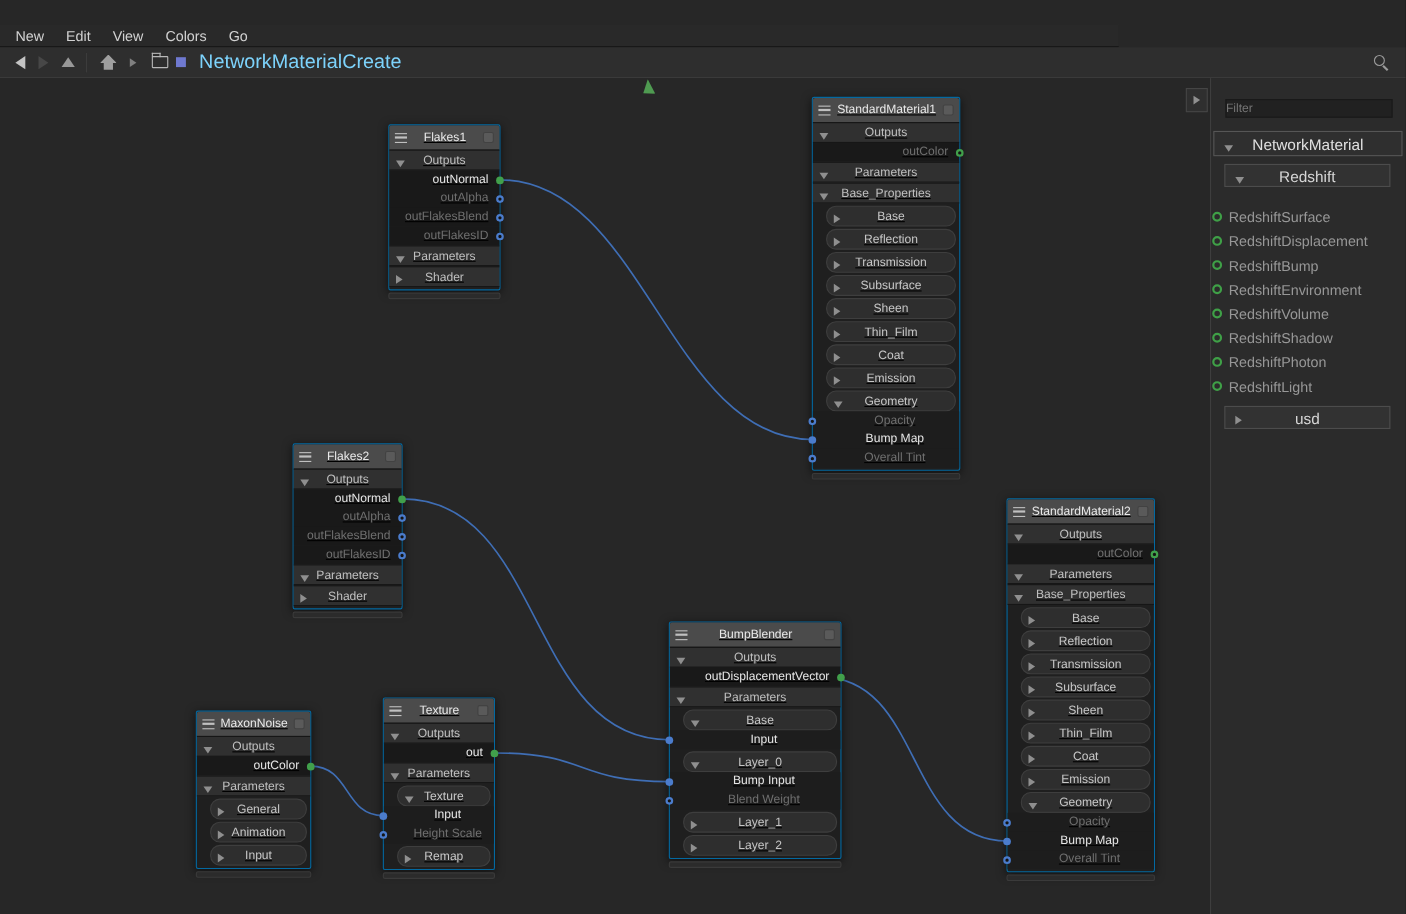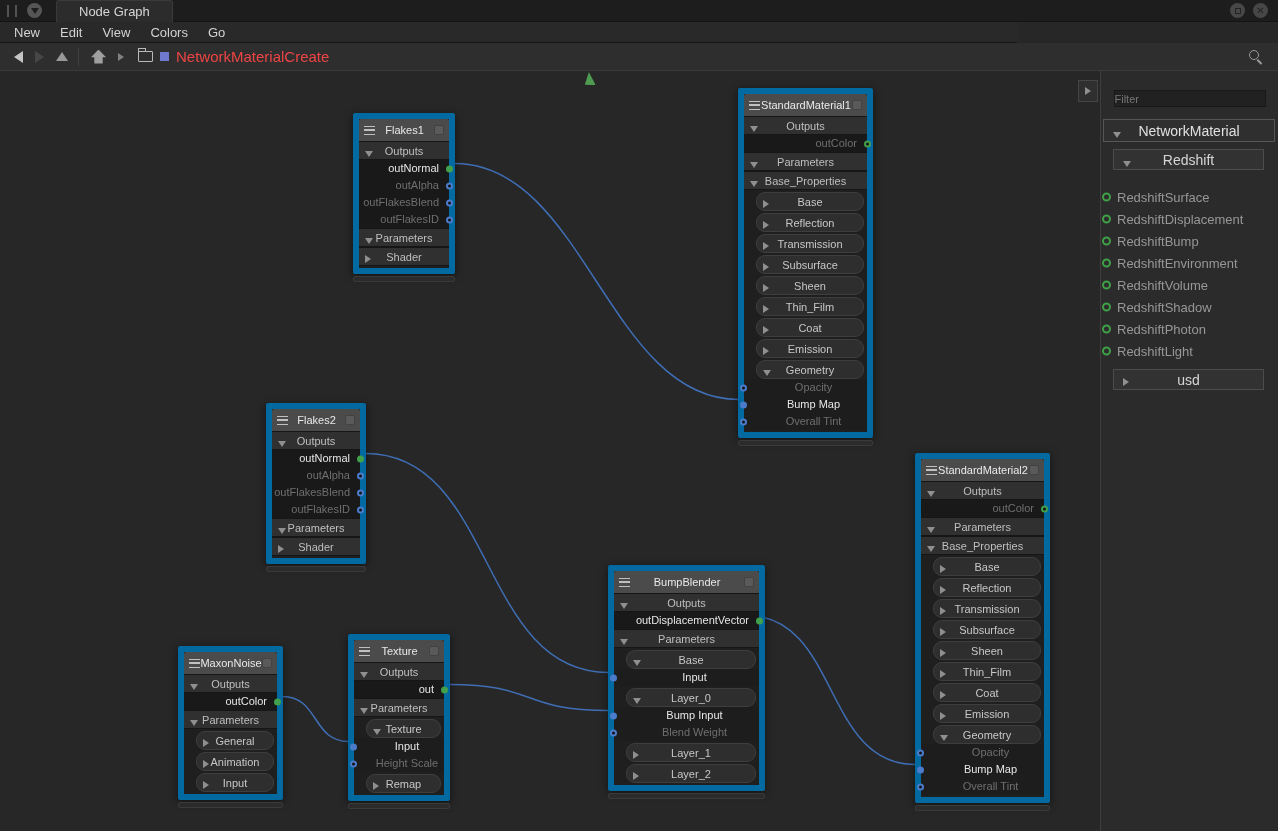--- a/index.html
+++ b/index.html
@@ -33,38 +33,38 @@
   .tri-up { border-left:6px solid transparent; border-right:6px solid transparent; border-bottom:9px solid #989898; }
   .tri-dn { border-left:4px solid transparent; border-right:4px solid transparent; border-top:6px solid #9a9a9a; }
   .tri-sm { border-top:4px solid transparent; border-bottom:4px solid transparent; border-left:6px solid #808080; }
   .tb-sep { width:1px; height:18px; background:#1f1f1f; border-right:1px solid #404040; margin:0 10px; }
   .tb-ic { margin-left:12px; display:flex; align-items:center; }
   .home { width:15px; height:14px; background:#9f9f9f;
     clip-path:polygon(50% 0,100% 55%,78% 55%,78% 100%,22% 100%,22% 55%,0 55%); }
   .folder { position:relative; width:15px; height:11px; border:1.5px solid #b8b8b8; border-radius:1px; margin-left:2px; }
   .folder::before { content:""; position:absolute; left:-1px; top:-4px; width:6px; height:3px; border:1.5px solid #b8b8b8; border-bottom:none; }
   .bsq { width:9px; height:9px; background:#6f79d0; margin-left:7px; }
-  .crumb { color:#ef4444; font-size:15px; margin-left:7px; }
+  .crumb { color:#7dd3fc; font-size:18px; margin-left:12px; }
   .search { position:absolute; right:14px; top:6px; width:16px; height:16px; }
   .search::before { content:""; position:absolute; left:1px; top:1px; width:8px; height:8px; border:1.5px solid #9a9a9a; border-radius:50%; }
   .search::after { content:""; position:absolute; left:10px; top:10px; width:6px; height:1.5px; background:#9a9a9a; transform:rotate(45deg); transform-origin:0 0; }
 
   
   #canvas { position:absolute; left:0; top:71px; width:1100px; height:760px; background:#272727; }
   #wires { position:absolute; left:0; top:0; z-index:1; }
   .marker { position:absolute; width:12px; height:14px; background:#4f9b51; transform:rotate(-6deg);
     clip-path:polygon(55% 0,100% 100%,10% 88%); z-index:0; }
   .collapse-btn { position:absolute; width:20px; height:22px; background:#2f2f2f; border:1px solid #454545;
     display:flex; align-items:center; justify-content:center; z-index:3; }
   .collapse-btn .tri-sm { border-left-color:#909090; }
 
   
   .node { position:absolute; z-index:2; }
-  .n-body { background:#1f1f1f; border:6px solid #0369a1; border-radius:2px; padding-bottom:2px;
-    box-shadow:0 2px 9px rgba(0,0,0,.55); }
+  .n-body { background:#1f1f1f; border:1px solid #0369a1; border-radius:2px; padding-bottom:2px;
+    box-shadow:0 2px 9px rgba(0,0,0,.55);text-decoration:underline; }
   .n-header { height:22px; background:#4b4b4b; display:flex; align-items:center; padding:0 5px; border-radius:2px 2px 0 0; }
   .burger { position:relative; width:11px; height:9px; border-top:1.5px solid #c0c0c0; border-bottom:1.5px solid #c0c0c0; flex:none; }
   .burger::after { content:""; position:absolute; left:0; right:0; top:50%; margin-top:-0.75px; height:1.5px; background:#c0c0c0; }
   .n-title { flex:1; text-align:center; color:#e9e9e9; font-size:11px; white-space:nowrap; overflow:hidden; }
   .n-square { width:10px; height:10px; background:#5a5a5a; border:1px solid #424242; border-radius:2px; flex:none; }
   .n-sec { position:relative; height:19px; line-height:19px; background:#303030; border-top:1px solid #161616;
     border-bottom:1px solid #161616; text-align:center; color:#bfbfbf; font-size:11px; }
   .n-sec .tw, .n-sub .tw { position:absolute; left:6px; top:6px; font-size:0; }
   .n-sub { position:relative; height:19px; line-height:18px; margin:2px 3px 0 12px; background:#2e2e2e;
     border:1px solid #3e3e3e; border-radius:9px; text-align:center; color:#c7c7c7; font-size:11px; }
@@ -98,37 +98,20 @@
   #p-outputs { margin-top:16px; }
   .p-item { position:relative; height:22px; display:flex; align-items:center; padding-left:16px; color:#979797; font-size:13px; }
   .p-item .ring { position:absolute; left:1px; top:50%; transform:translateY(-50%); width:9px; height:9px;
     border:2px solid #3fa047; border-radius:50%; background:transparent; }
 </style>
 </head>
 <body>
 
 <div id="app">
 
-  <div class="tabbar">
-    <span class="grip"></span>
-    <span class="menu-circle">
-        <span class="tri tri-dn"></span>
-      </span>
-    <div class="tab">
-        <span>Node Graph</span>
-      </div>
-    <div class="winctl">
-      <span class="wbtn">
-          <span class="sq"></span>
-        </span>
-      <span class="wbtn">
-          <span class="x">✕</span>
-        </span>
-    </div>
-  </div>
 
   <div class="menubar" id="menubar">
       <span>New</span>
       <span>Edit</span>
       <span>View</span>
       <span>Colors</span>
       <span>Go</span>
     </div>
 
   <div class="toolbar">

